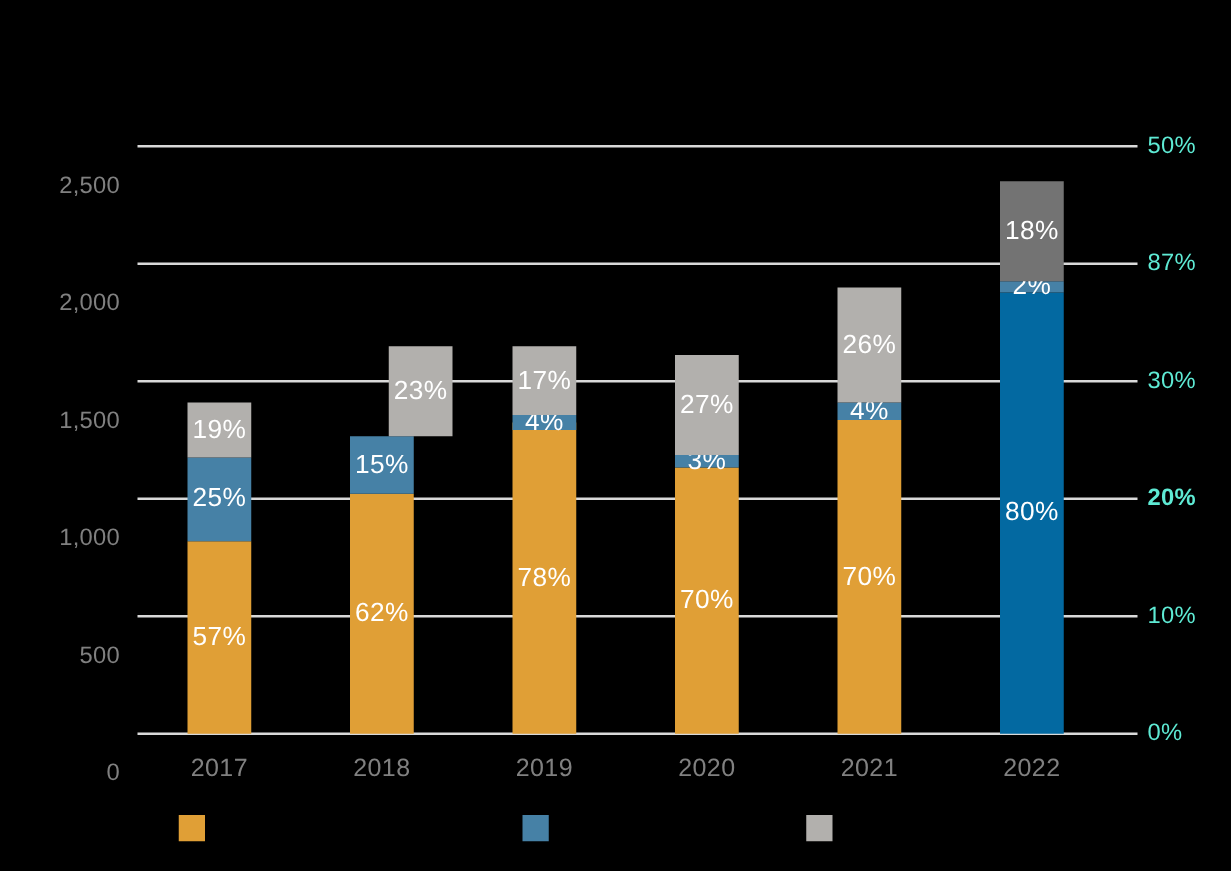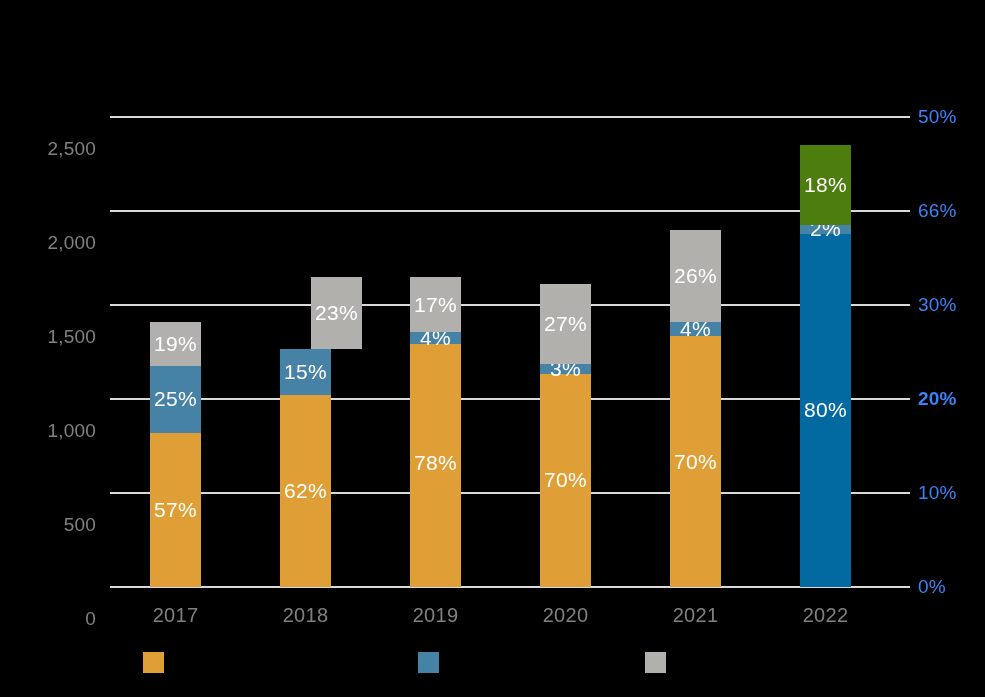--- a/index.html
+++ b/index.html
@@ -55,21 +55,21 @@
   
   .y-right-axis {
     position:absolute;
     left:900px; top:117px;
     width:85px; height:470px;
   }
   .y-right-label {
     position:absolute;
     left:18px;
     font-size:19px;
-    color:#3b82f6;
+    color:#5eead4;
     letter-spacing:0.2px;
     transform:translateY(-50%);
     white-space:nowrap;
   }
   .tick-right {
     position:absolute;
     left:0px;
     width:10px; height:2px;
     background:#d9d9d9;
     transform:translateY(-1px);
@@ -202,37 +202,37 @@
           <span>26%</span>
         </div>
       </div>
       <div class="bar-group" style="left: 690px; height: 470px;">
         <div class="seg" style="background: #0369a1; height: 353.44px; bottom: 0px; justify-content: center;">
           <span>80%</span>
         </div>
         <div class="seg tiny" style="background: rgb(70, 129, 166); height: 8.46px; bottom: 353.44px;">
           <span>2%</span>
         </div>
-        <div class="seg" style="background: #4d7c0f; height: 79.9px; bottom: 361.9px;">
+        <div class="seg" style="background: #737373; height: 79.9px; bottom: 361.9px;">
           <span>18%</span>
         </div>
       </div>
     </div>
 
   <div class="y-right-axis" id="y-right">
       <div class="tick-right" style="top: 470px;"></div>
       <div class="y-right-label" style="top: 470px;">0%</div>
       <div class="tick-right" style="top: 376px;"></div>
       <div class="y-right-label" style="top: 376px;">10%</div>
       <div class="tick-right" style="top: 282px;"></div>
       <div class="y-right-label" style="top: 282px; font-weight: bold;">20%</div>
       <div class="tick-right" style="top: 188px;"></div>
       <div class="y-right-label" style="top: 188px;">30%</div>
       <div class="tick-right" style="top: 94px;"></div>
-      <div class="y-right-label" style="top: 94px;">66%</div>
+      <div class="y-right-label" style="top: 94px;">87%</div>
       <div class="tick-right" style="top: 0px;"></div>
       <div class="y-right-label" style="top: 0px;">50%</div>
     </div>
 
   <div id="x-axis">
       <div class="x-label" style="left: 120.5px;">2017</div>
       <div class="x-label" style="left: 250.5px;">2018</div>
       <div class="x-label" style="left: 380.5px;">2019</div>
       <div class="x-label" style="left: 510.5px;">2020</div>
       <div class="x-label" style="left: 640.5px;">2021</div>

